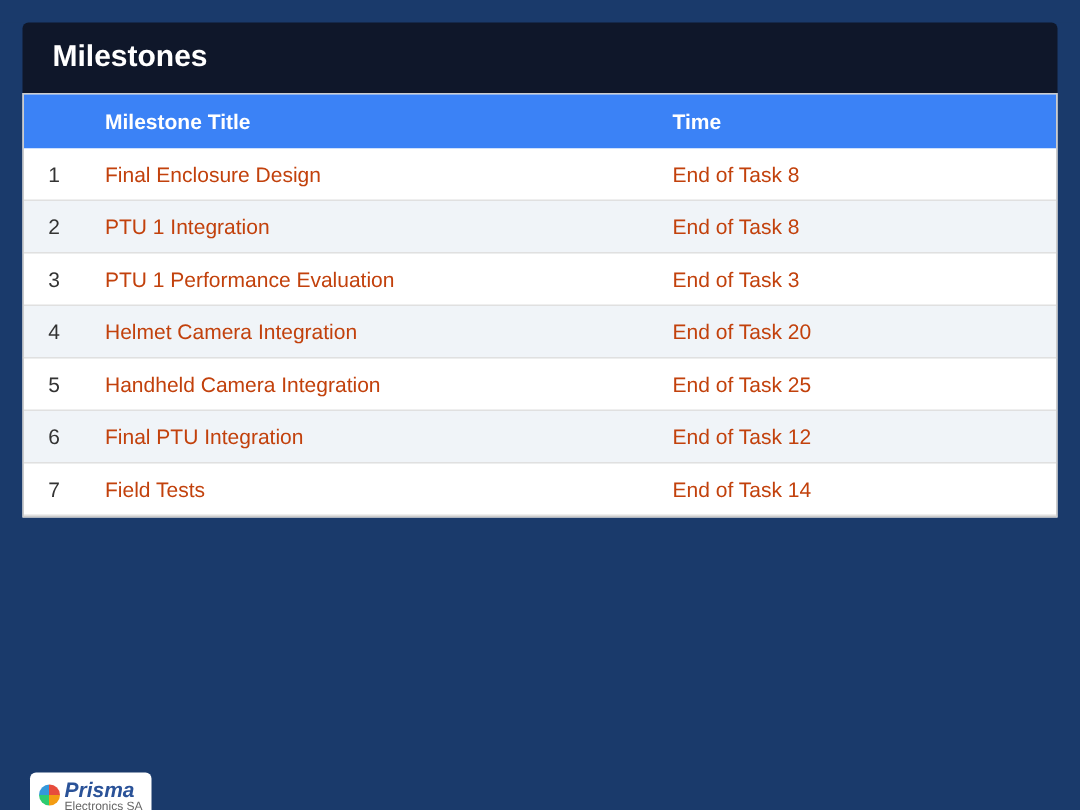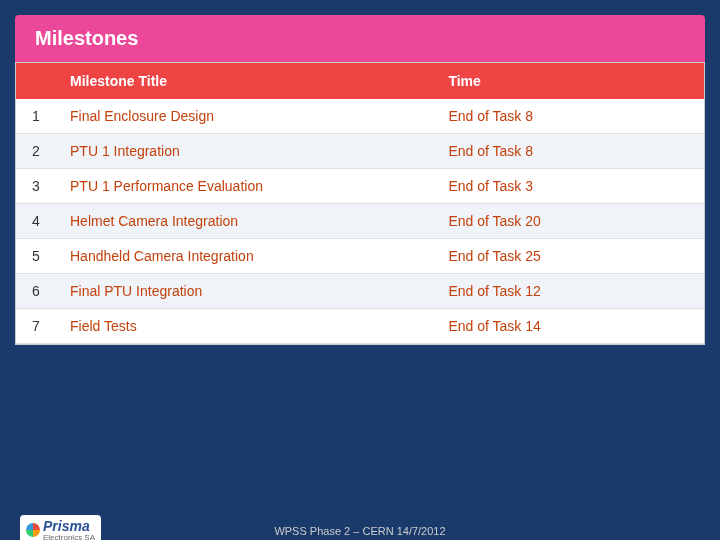--- a/index.html
+++ b/index.html
@@ -15,21 +15,21 @@
     }
 
     .page-wrapper {
       width: 720px;
       height: 540px;
       background: #1a3a6b;
       position: relative;
     }
 
     .title-bar {
-      background: #ec4899;
+      background: #0f172a;
       padding: 12px 20px;
       margin: 15px 15px 0 15px;
       border-radius: 4px 4px 0 0;
     }
 
     .title-bar h1 {
       color: #ffffff;
       font-size: 20px;
       font-weight: bold;
     }
@@ -39,21 +39,21 @@
       background: #ffffff;
       border: 1px solid #cccccc;
     }
 
     table {
       width: 100%;
       border-collapse: collapse;
     }
 
     thead tr {
-      background: #ef4444;
+      background: #3b82f6;
     }
 
     thead th {
       color: #ffffff;
       font-weight: bold;
       padding: 10px 14px;
       text-align: left;
       font-size: 14px;
     }
 
@@ -197,17 +197,14 @@
   <div class="logo-area">
     <div class="logo-box">
       <div class="logo-circle"></div>
       <div>
         <span class="logo-text">Prisma</span>
         <span class="logo-sub">Electronics SA</span>
       </div>
     </div>
   </div>
 
-  <div class="footer">
-    <span>WPSS Phase 2 – CERN 14/7/2012</span>
-  </div>
 
 </div>
 
 </body></html>

